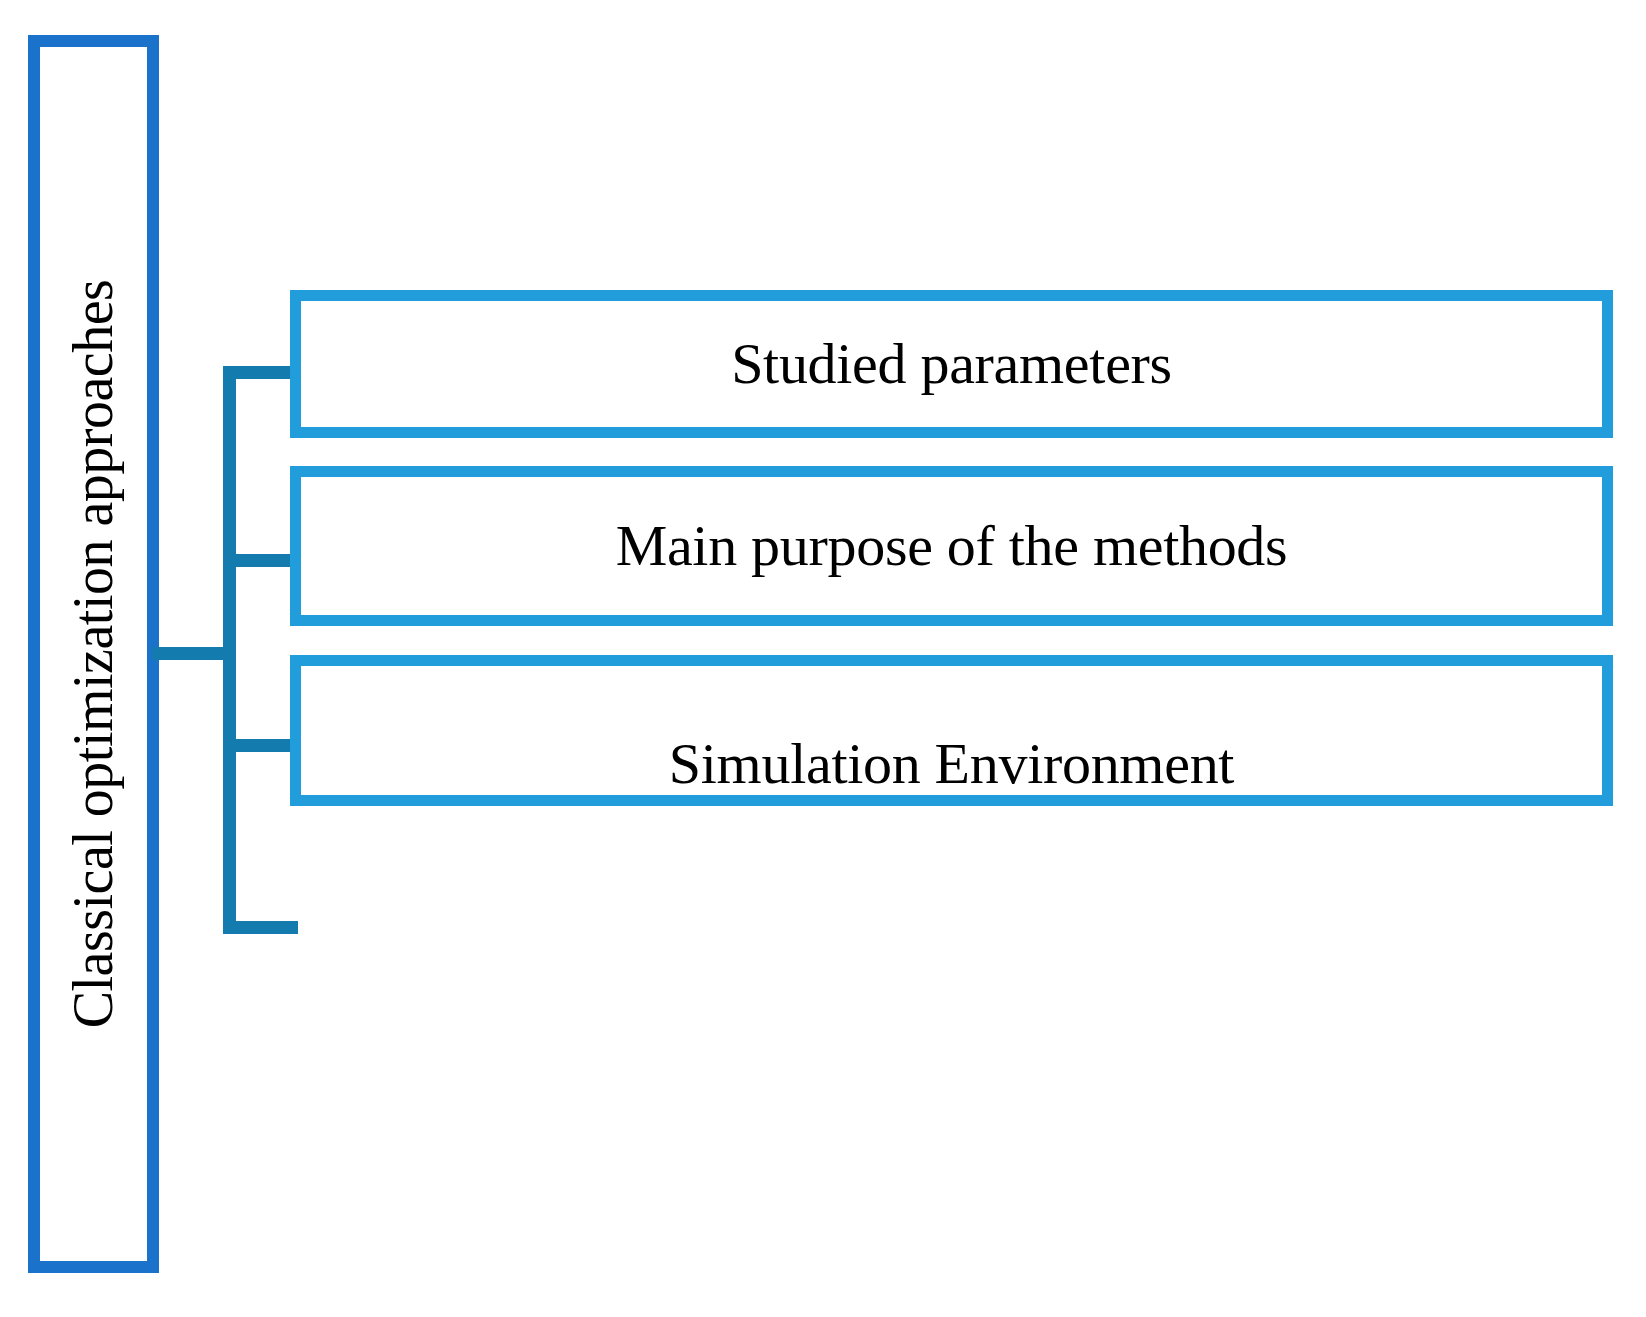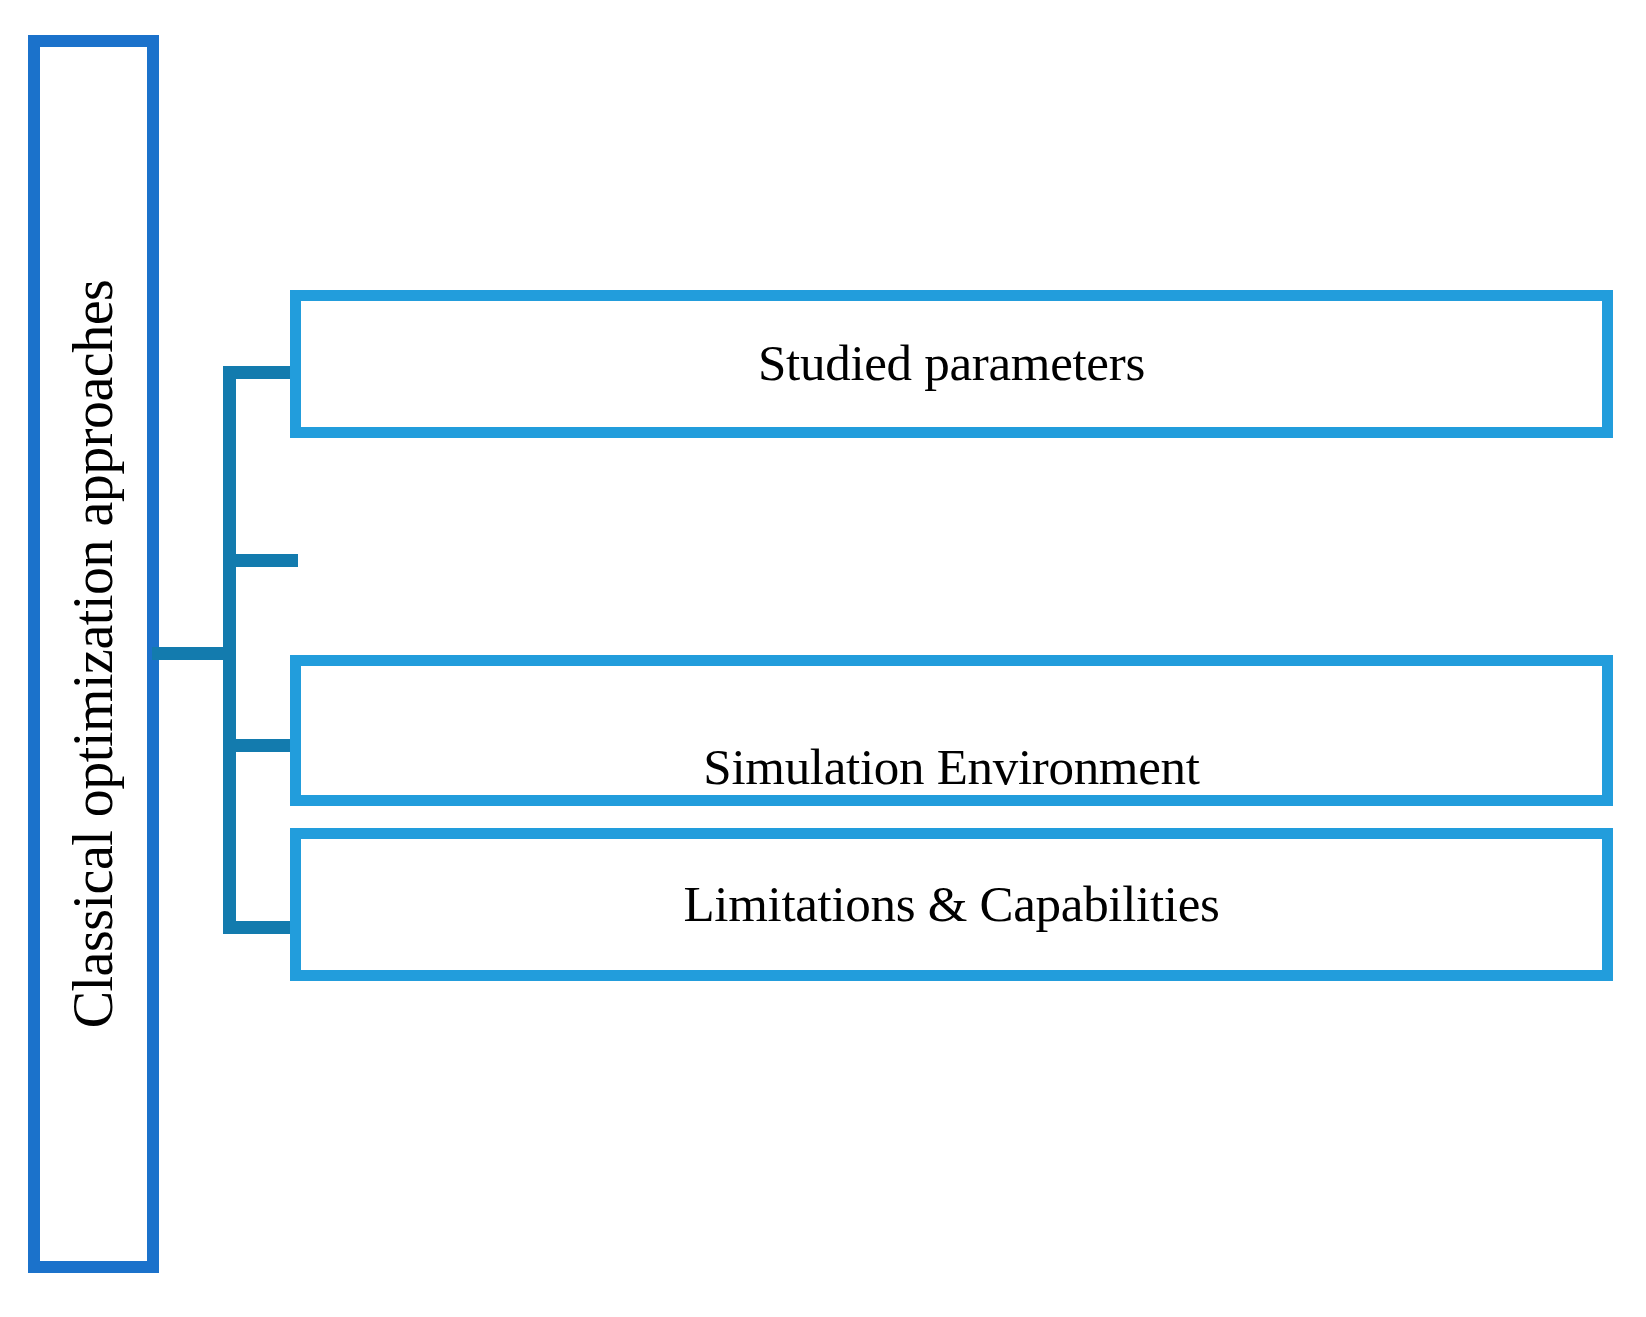--- a/index.html
+++ b/index.html
@@ -50,21 +50,21 @@
     left: 290px;
     width: 1323px;
     box-sizing: border-box;
     border: 11px solid #229DDC;
     background: #ffffff;
     display: flex;
     align-items: center;
     justify-content: center;
   }
   .leaf-label {
-    font-size: 51px;
+    font-size: 58px;
     line-height: 1.05;
     color: #000000;
     white-space: nowrap;
     font-family: "Liberation Serif", "DejaVu Serif", serif;
     letter-spacing: -0.3px;
   }
 
   #leaf-0 { top: 290px;  height: 148px; }
   #leaf-1 { top: 466px;  height: 160px; }
   #leaf-2 { top: 655px;  height: 151px; align-items: flex-end; }
@@ -113,22 +113,22 @@
   <div class="conn" id="conn-spine"></div>
   <div class="conn conn-branch" id="conn-branch-0"></div>
   <div class="conn conn-branch" id="conn-branch-1"></div>
   <div class="conn conn-branch" id="conn-branch-2"></div>
   <div class="conn conn-branch" id="conn-branch-3"></div>
 
   <div class="leaf-node" id="leaf-0">
     <span class="leaf-label">Studied parameters</span>
   </div>
 
+  <div class="leaf-node" id="leaf-1">
+    <span class="leaf-label">Main purpose of the methods</span>
+  </div>
 
   <div class="leaf-node" id="leaf-2">
     <span class="leaf-label">Simulation Environment</span>
   </div>
 
-  <div class="leaf-node" id="leaf-3">
-    <span class="leaf-label">Limitations &amp; Capabilities</span>
-  </div>
 
 </div>
 
 </body></html>

